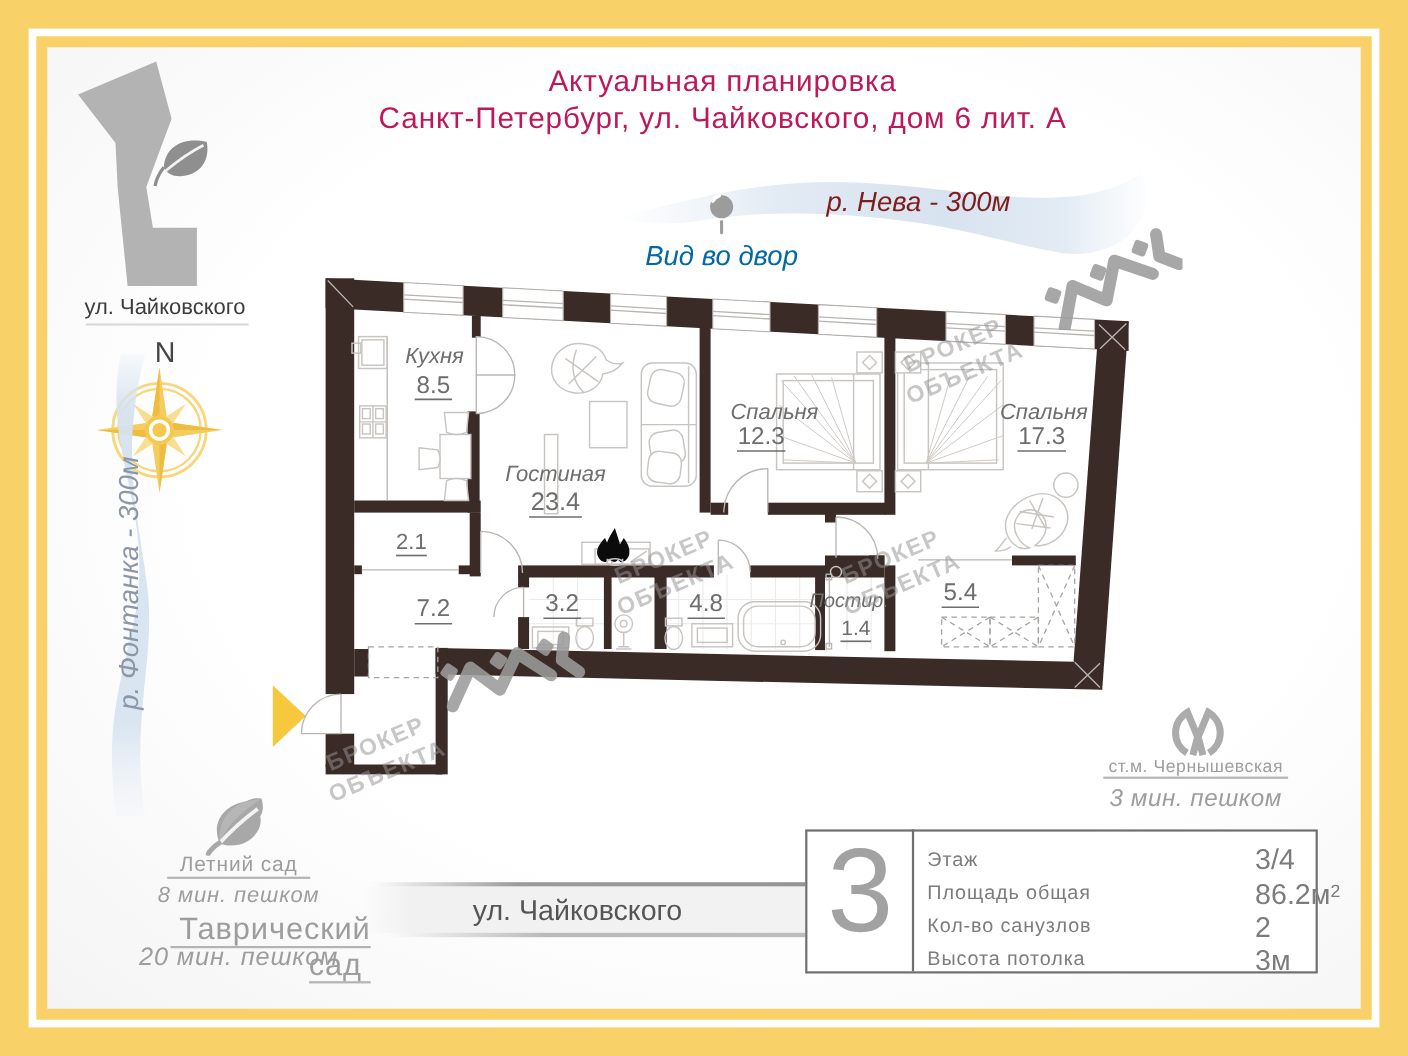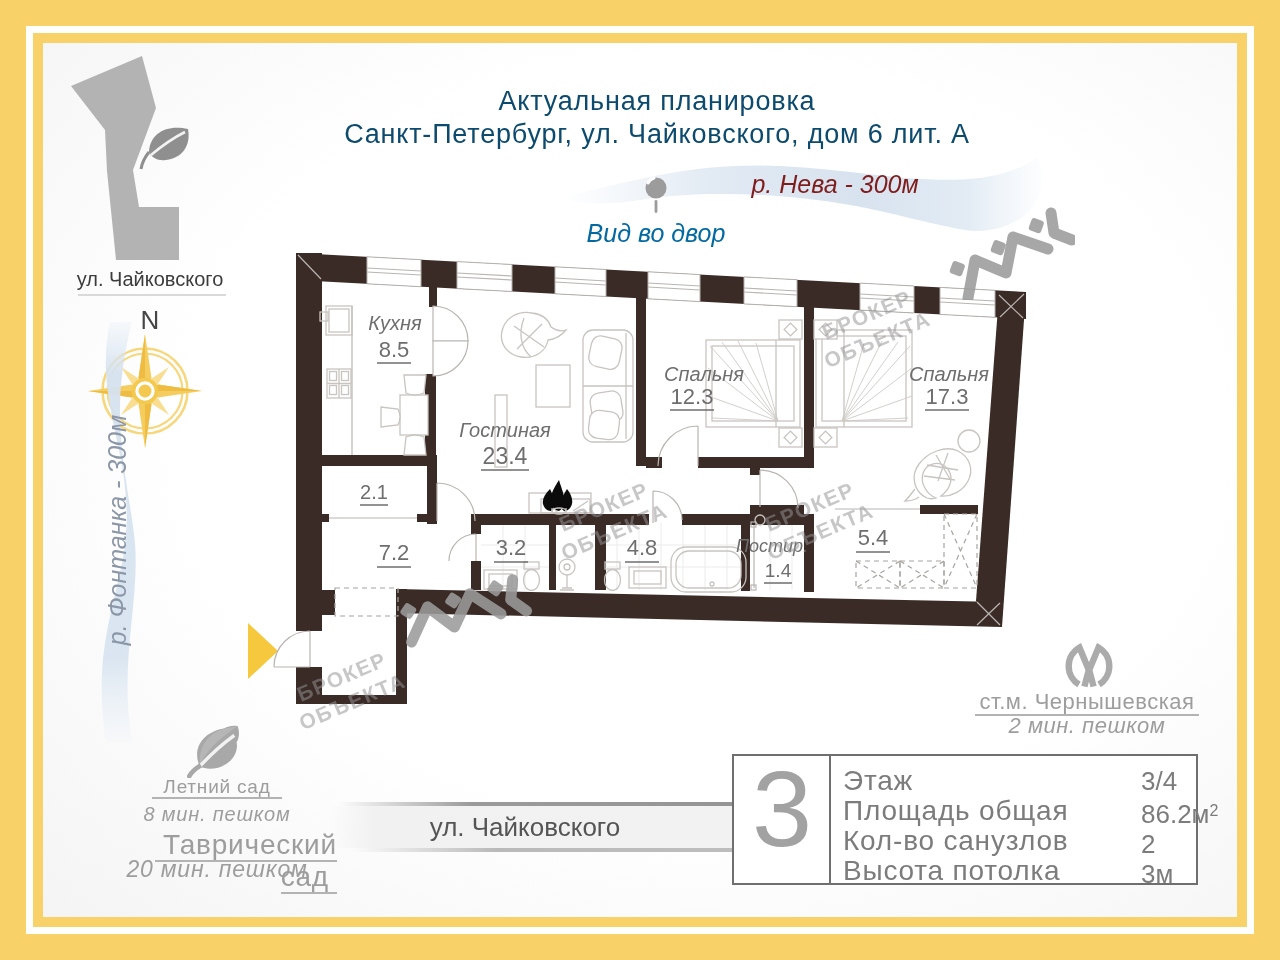--- a/index.html
+++ b/index.html
@@ -6,21 +6,21 @@
 #f1{position:absolute;left:26px;top:26px;width:1228px;height:908px;background:#ffffff;}
 #f2{position:absolute;left:33px;top:33px;width:1214px;height:894px;background:#F8D168;}
 #content{position:absolute;left:43px;top:43px;width:1194px;height:874px;background:radial-gradient(ellipse at 55% 45%, #ffffff 55%, #f4f4f5 100%);}
 .wm{position:absolute;color:rgba(148,148,148,0.52);font-weight:bold;letter-spacing:1.5px;font-size:21px;text-align:center;line-height:27px;transform:rotate(-23deg);}
 </style></head>
 <body>
 <div id="f1"></div>
 <div id="f2"></div>
 <div id="content"></div>
 
-<div class="abs" style="left:257px;top:85px;width:800px;text-align:center;font-size:27px;line-height:33px;color:#0c4a6e;font-weight:500;letter-spacing:0.8px;">Актуальная планировка<br>Санкт-Петербург, ул. Чайковского, дом 6 лит. А</div>
+<div class="abs" style="left:257px;top:58px;width:800px;text-align:center;font-size:27px;line-height:33px;color:#be185d;font-weight:500;letter-spacing:0.8px;">Актуальная планировка<br>Санкт-Петербург, ул. Чайковского, дом 6 лит. А</div>
 
 <svg class="abs" style="left:545px;top:125px;" width="560" height="130" viewBox="0 0 560 130">
 <defs>
       <linearGradient id="nv" x1="0" y1="0" x2="1" y2="0">
 <stop offset="0" stop-color="#dfe9f3" stop-opacity="0"></stop>
         <stop offset="0.3" stop-color="#d9e4f0" stop-opacity="0.75"></stop>
         <stop offset="0.62" stop-color="#d5e1ee" stop-opacity="0.95"></stop>
         <stop offset="0.85" stop-color="#dce7f2" stop-opacity="0.8"></stop>
         <stop offset="1" stop-color="#e6eef6" stop-opacity="0.1"></stop>
       </linearGradient>
@@ -99,27 +99,27 @@
 
 <div class="abs" style="left:338px;top:802px;width:830px;height:4px;background:linear-gradient(90deg,rgba(130,130,130,0) 0%,rgba(130,130,130,0.8) 16%,rgba(125,125,125,0.85) 75%,rgba(130,130,130,0) 100%);"></div>
 <div class="abs" style="left:330px;top:806px;width:860px;height:42px;background:linear-gradient(90deg,rgba(242,242,242,0) 0%,#f1f1f1 5%,#f3f3f3 88%,rgba(243,243,243,0) 100%);"></div>
 <div class="abs" style="left:352px;top:848px;width:800px;height:4px;background:linear-gradient(90deg,rgba(150,150,150,0) 0%,rgba(150,150,150,0.65) 18%,rgba(150,150,150,0.6) 72%,rgba(150,150,150,0) 100%);"></div>
 <div class="abs" style="left:370px;top:812px;width:310px;text-align:center;font-size:26px;color:#555555;">ул. Чайковского</div>
 
 <svg class="abs" style="left:1061px;top:642px;" width="56" height="52" viewBox="-28 -24 56 52">
 <path d="M -10,18.5 A 21.5,21.5 0 0 1 -9.5,-18.5 L -0.2,4 L -4.6,20.5" fill="none" stroke="#ababab" stroke-width="6.4" stroke-miterlimit="6"></path>
 <path d="M 10,18.5 A 21.5,21.5 0 0 0 9.5,-18.5 L 0.2,4 L 4.6,20.5" fill="none" stroke="#ababab" stroke-width="6.4" stroke-miterlimit="6"></path>
 </svg>
-<div class="abs" style="left:937px;top:689px;width:300px;text-align:center;font-size:22px;letter-spacing:0.5px;color:#9d9d9d;"><span style="border-bottom:2px solid #b3b3b3;padding:0 5px;">ст.м. Чернышевская</span></div>
-<div class="abs" style="left:937px;top:713px;width:300px;text-align:center;font-size:22px;letter-spacing:0.5px;font-style:italic;color:#9d9d9d;">2 мин. пешком</div>
+<div class="abs" style="left:937px;top:689px;width:300px;text-align:center;font-size:16px;letter-spacing:0.5px;color:#9d9d9d;"><span style="border-bottom:2px solid #b3b3b3;padding:0 5px;">ст.м. Чернышевская</span></div>
+<div class="abs" style="left:937px;top:713px;width:300px;text-align:center;font-size:22px;letter-spacing:0.5px;font-style:italic;color:#9d9d9d;">3 мин. пешком</div>
 
 <div class="abs" style="left:732px;top:754px;width:462px;height:127px;border:2px solid #6f6f6f;background:#fff;"></div>
 <div class="abs" style="left:829px;top:754px;width:0;height:129px;border-left:2px solid #6f6f6f;"></div>
 <div class="abs" style="left:734px;top:744px;width:96px;height:130px;text-align:center;font-size:108px;color:#a2a2a2;line-height:130px;">3</div>
-<div class="abs" style="left:843px;top:766px;font-size:28px;line-height:30px;letter-spacing:0.8px;color:#7c7c7c;">Этаж<br>Площадь общая<br>Кол-во санузлов<br>Высота потолка</div>
+<div class="abs" style="left:843px;top:766px;font-size:18px;line-height:30px;letter-spacing:0.8px;color:#7c7c7c;">Этаж<br>Площадь общая<br>Кол-во санузлов<br>Высота потолка</div>
 <div class="abs" style="left:1113px;top:766px;font-size:26px;line-height:30px;color:#7c7c7c;margin-left:28px;">3/4<br>86.2м<span style="font-size:16px;vertical-align:7px;">2</span><br>2<br>3м</div>
 
 <svg class="abs" style="left:246px;top:622px;" width="36" height="58" viewBox="0 0 36 58">
     <polygon points="2,1 2,57 32,29" fill="#F6C83E"></polygon>
   </svg>
 
 <svg class="abs" style="left:230px;top:240px;" width="820" height="480" viewBox="230 240 820 480">
 <defs>
 <style>
 .w{fill:#3B2B27;}

